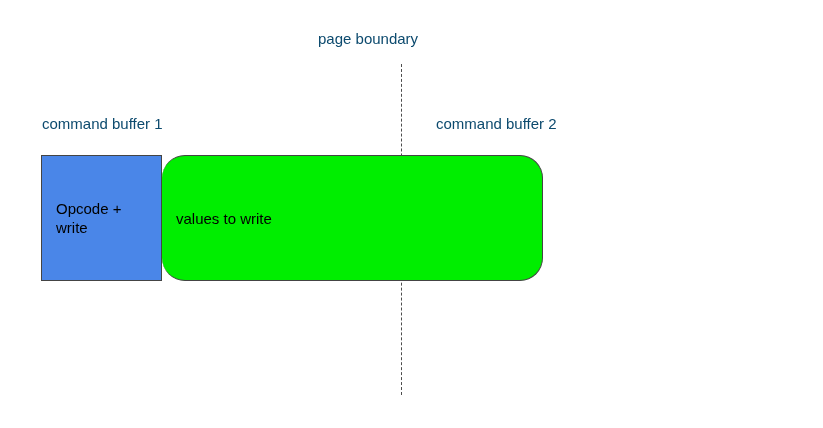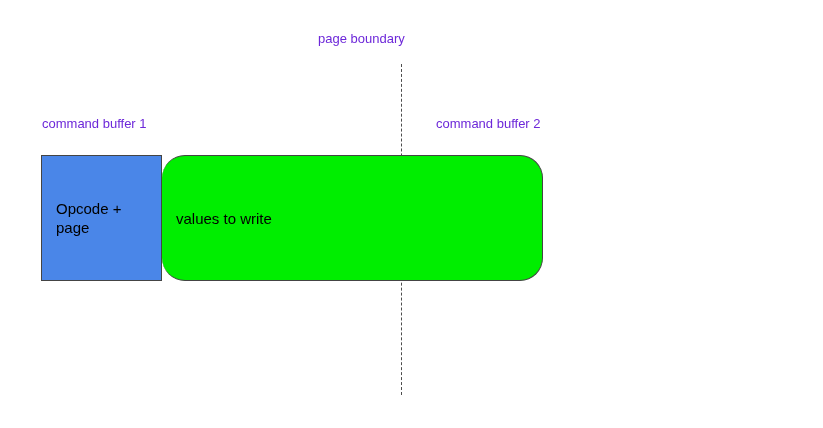--- a/index.html
+++ b/index.html
@@ -20,23 +20,23 @@
     position: absolute;
     left: 0;
     top: 0;
     width: 823px;
     height: 428px;
   }
 
   
   .label {
     position: absolute;
-    font-size: 13px;
+    font-size: 15px;
     line-height: 19px;
-    color: #6d28d9;
+    color: #0c4a6e;
     white-space: nowrap;
   }
 
   #page-boundary-label {
     left: 318px;
     top: 29px;
     width: 168px;
     text-align: left;
   }
 
@@ -118,21 +118,21 @@
   <div id="page-boundary-line"></div>
 
   <div class="label" id="cmd-buf-1-label">command buffer 1</div>
 
   <div class="label" id="cmd-buf-2-label">command buffer 2</div>
 
   <div id="segments">
 
     <div class="segment" id="segment-opcode">
       <span class="seg-text">Opcode +
-page</span>
+write</span>
     </div>
 
 
     <div class="segment" id="segment-values">
       <span class="seg-text">values to write</span>
     </div>
 
   </div>
 
 </div>

